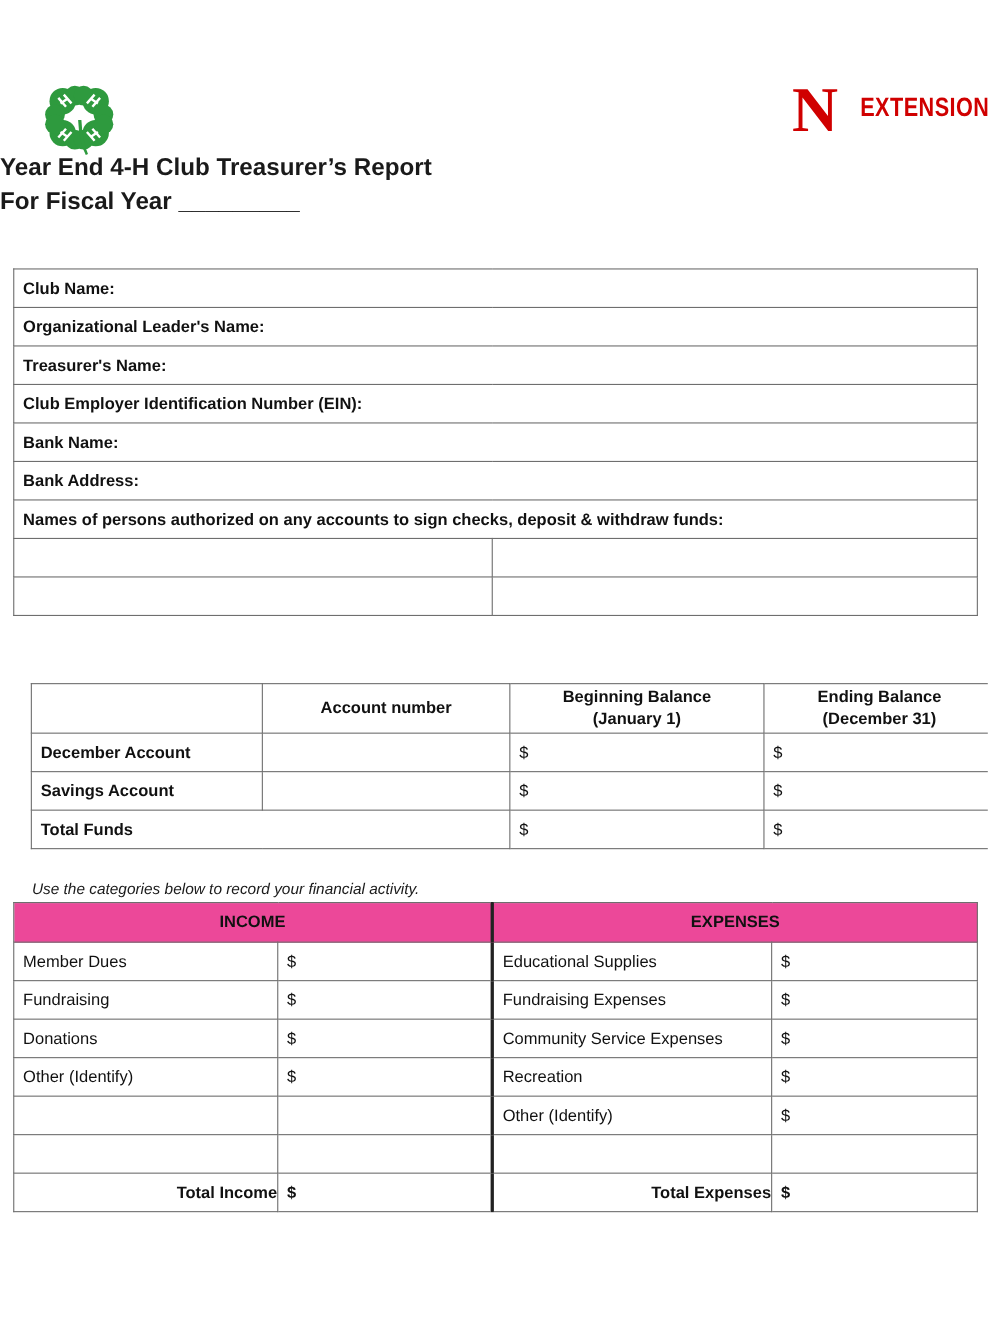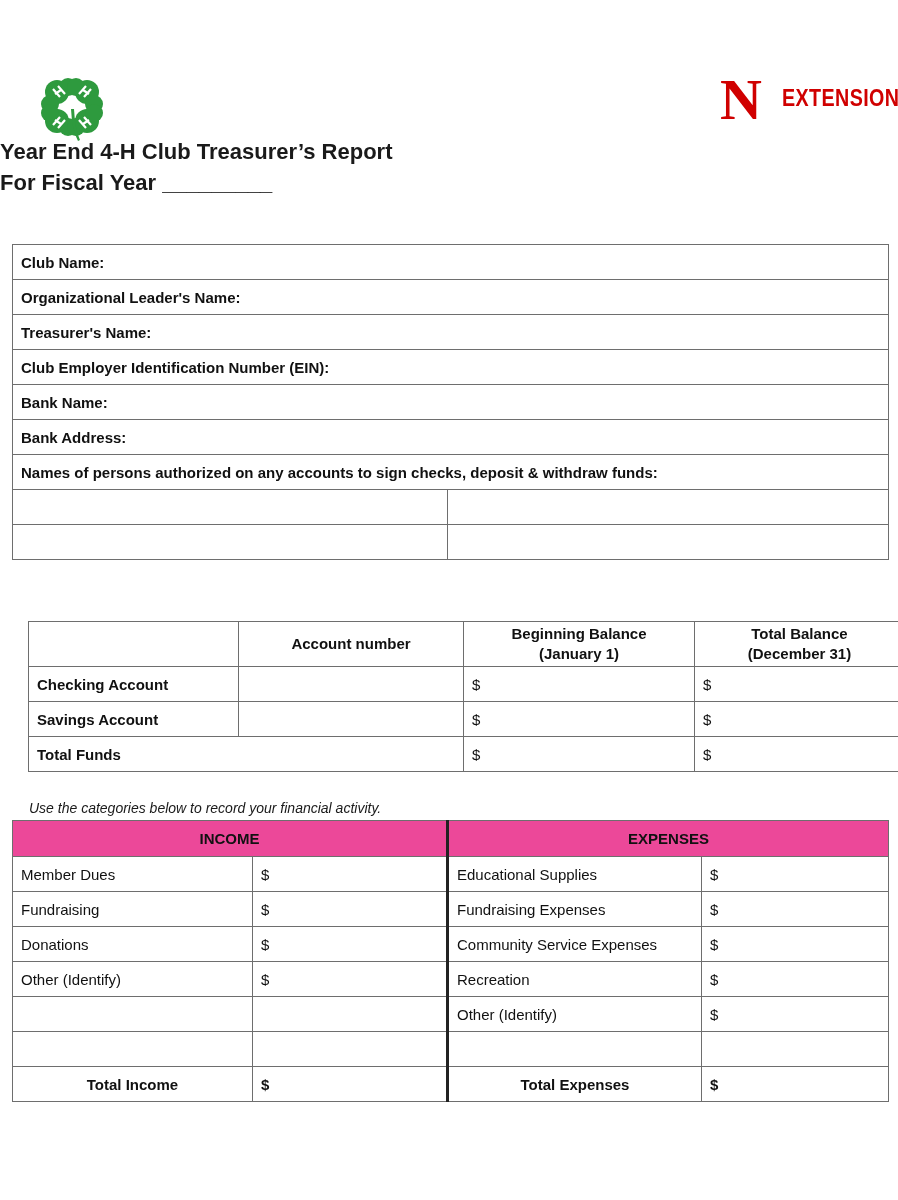--- a/index.html
+++ b/index.html
@@ -17,21 +17,21 @@
   #info { left:12px; top:244px; width:876px; }
   #info td { height:34px; }
   #acct { left:16px; top:621px; width:876px;margin-left:12px; }
   #acct th { font-weight:bold; text-align:center; padding:0; height:44px; line-height:20px; }
   #acct td { height:34px; }
   #note { left:12px; top:800px; font-style:italic; font-size:14px; color:#1a1a1a;margin-left:17px; }
   #fin { left:12px; top:820px; width:876px; }
   #fin th { background:#ec4899; text-align:center; padding:0; height:35px; font-weight:bold; }
   #fin td { height:34px; }
   .thick { border-left:3px solid #222 !important; }
-  .center { text-align:center; padding:0 !important; }
+  .center { text-align:right; padding:0 !important; }
 </style>
 </head>
 <body>
 
 <svg id="clover" class="abs" viewBox="0 0 68 70">
   <g fill="#2e9a3e">
     <circle cx="19" cy="17" r="12"></circle>
       <circle cx="30" cy="12" r="9"></circle>
       <circle cx="12" cy="29" r="9"></circle>
     <circle cx="49" cy="17" r="12"></circle>
@@ -104,24 +104,24 @@
       <col style="width:210px">
       <col style="width:225px">
       <col style="width:231px">
       <col style="width:210px">
     </colgroup>
   <tbody>
       <tr>
     <th></th>
     <th>Account number</th>
     <th><span>Beginning Balance</span><br><span style="font-weight:normal;font-weight:bold;">(January 1)</span></th>
-    <th><span>Total Balance</span><br><span>(December 31)</span></th>
+    <th><span>Ending Balance</span><br><span>(December 31)</span></th>
   </tr>
   <tr>
-    <td class="b">Checking Account</td>
+    <td class="b">December Account</td>
     <td></td>
     <td>$</td>
     <td>$</td>
   </tr>
   <tr>
     <td class="b">Savings Account</td>
     <td></td>
     <td>$</td>
     <td>$</td>
   </tr>

